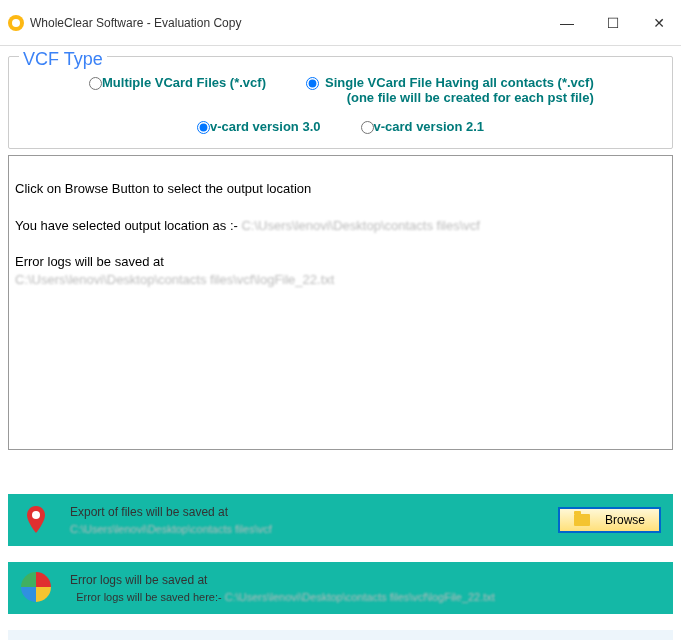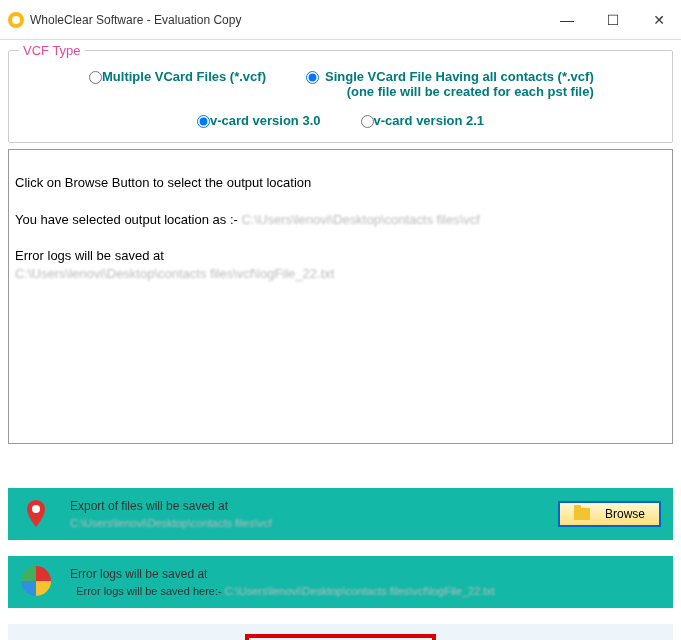--- a/index.html
+++ b/index.html
@@ -1,25 +1,25 @@
 <!DOCTYPE html>
 <html><head>
 <meta charset="utf-8">
 <style>
 * { box-sizing: border-box; margin: 0; padding: 0; }
 body { font-family: Arial, sans-serif; font-size: 12px; background: #fff; width: 681px; height: 640px; overflow: hidden; }
-.titlebar { height: 40px; display: flex; align-items: center; padding: 0 8px; border-bottom: 1px solid #ddd; }
+.titlebar { height: 46px; display: flex; align-items: center; padding: 0 8px; border-bottom: 1px solid #ddd; }
 .titlebar-icon { width: 16px; height: 16px; background: #fdb813; border-radius: 50%; margin-right: 6px; position: relative; }
 .titlebar-icon::after { content: ""; position: absolute; left: 4px; top: 4px; width: 8px; height: 8px; background: #fff; border-radius: 50%; }
 .titlebar-title { flex: 1; font-size: 12px; color: #333; }
 .titlebar-controls { display: flex; gap: 18px; }
 .win-btn { width: 28px; height: 20px; display: flex; align-items: center; justify-content: center; cursor: pointer; font-size: 14px; color: #333; }
 .content { padding: 4px 8px; }
 .vcf-group { border: 1px solid #ccc; border-radius: 2px; padding: 8px 10px 14px 10px; position: relative; margin-top: 6px; }
-.vcf-legend { position: absolute; top: -8px; left: 10px; background: #fff; padding: 0 4px; font-size: 13px; color: #ec4899; }
+.vcf-legend { position: absolute; top: -8px; left: 10px; background: #fff; padding: 0 4px; font-size: 18px; color: #3b82f6; }
 .radio-row1 { display: flex; align-items: flex-start; gap: 40px; padding: 10px 0 8px 70px; }
 .radio-row2 { display: flex; align-items: center; justify-content: center; gap: 40px; padding: 6px 0 0 0; }
 .radio-item { display: flex; align-items: flex-start; }
 .radio { width: 13px; height: 13px; margin-top: 2px; }
 .radio-label { font-weight: bold; color: #007a7a; font-size: 13px; }
 .radio-sub { color: #007a7a; font-size: 13px; font-weight: bold; }
 .radio-right { flex-direction: column; }
 .log-box { border: 1px solid #999; background: #fff; padding: 6px 6px; margin-top: 6px; height: 295px; font-family: Verdana, Arial, sans-serif; font-size: 13px; color: #000; line-height: 1.4; }
 .log-blur { color: #bbb; filter: blur(1.2px); }
 .footer-area { margin-top: 44px; }

